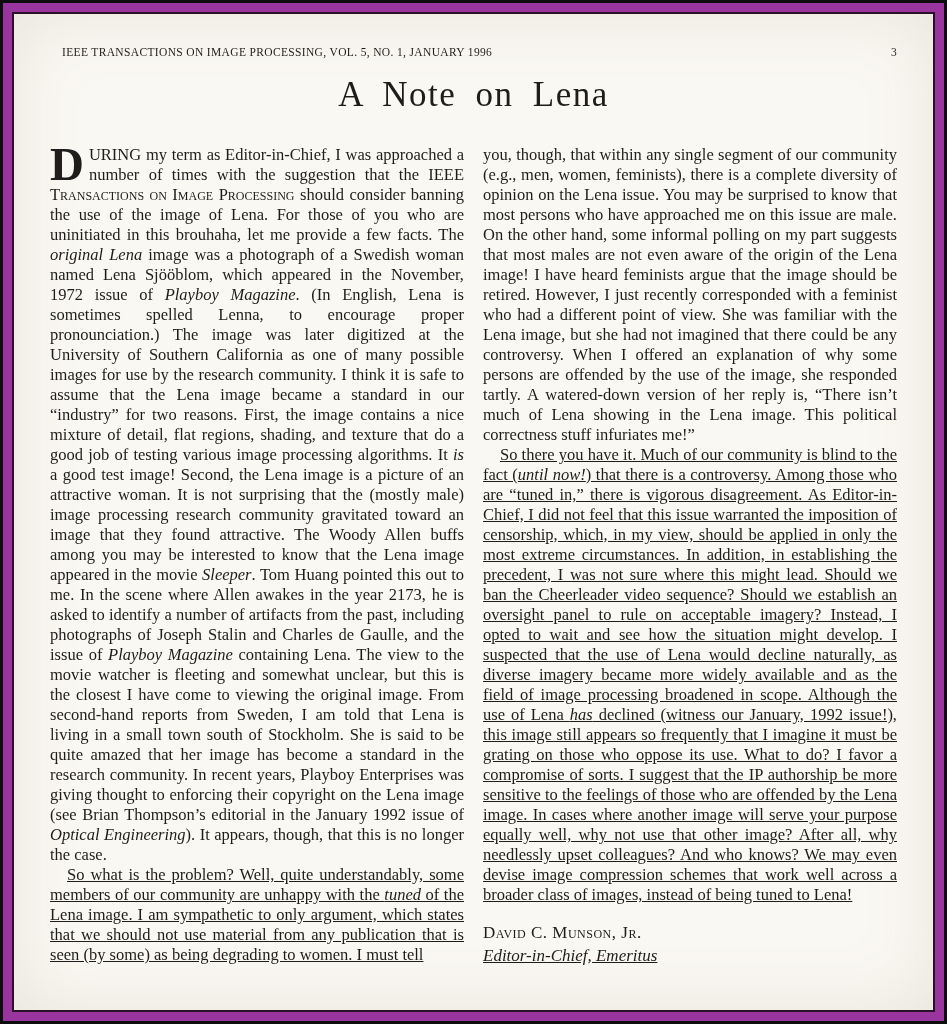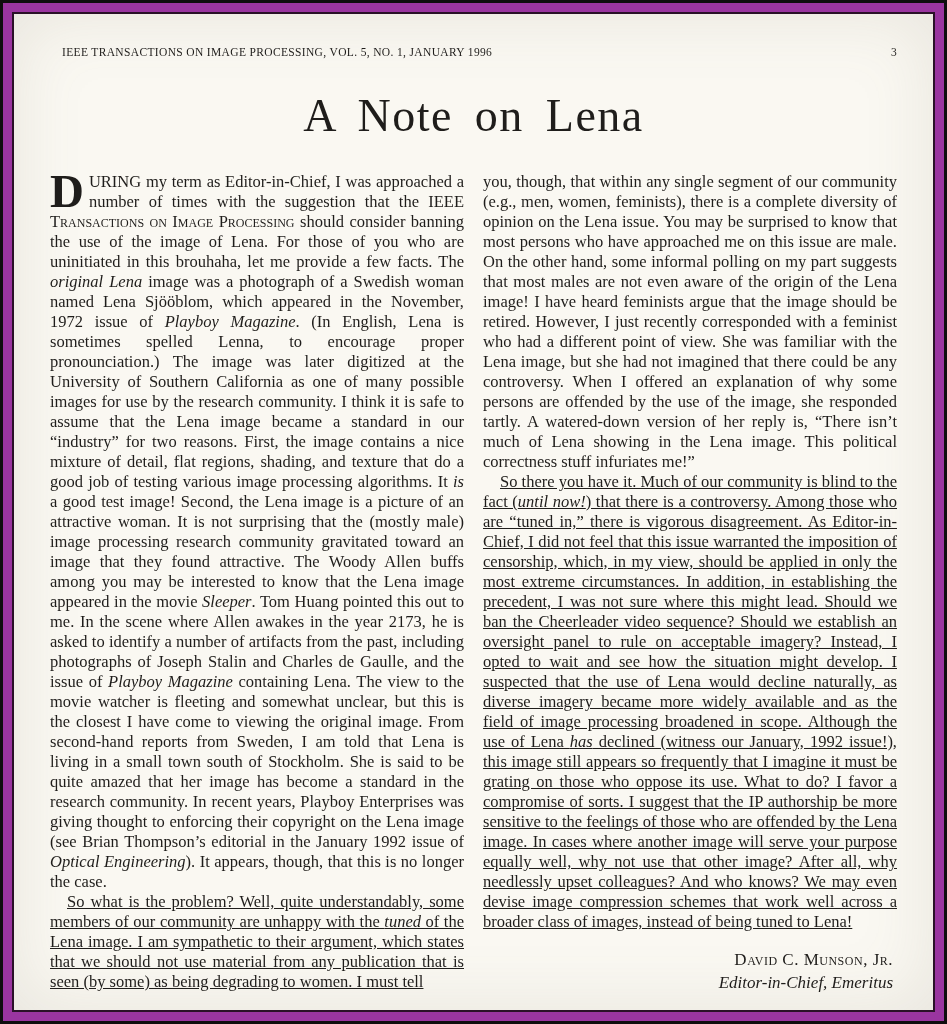--- a/index.html
+++ b/index.html
@@ -28,23 +28,23 @@
   .running-head {
     margin-top: 32px;
     display: flex;
     justify-content: space-between;
     align-items: baseline;
     font-size: 11.5px;
     letter-spacing: 0.35px;
     padding-left: 12px;
   }
   .article-title {
-    margin-top: 31px;
+    margin-top: 17px;
     text-align: center;
-    font-size: 46px;
+    font-size: 35px;
     font-weight: normal;
     letter-spacing: 1.5px;
     word-spacing: 9px;
   }
   .columns {
     display: flex;
     gap: 19px;
     margin-top: 30px;
     height: 834px;
     overflow: hidden;
@@ -61,53 +61,54 @@
     float: left;
     font-size: 47px;
     line-height: 37px;
     font-weight: bold;
     padding: 1px 5px 0 0;
   }
   .italic { font-style: italic; }
   .smallcaps { font-variant: small-caps; }
   .signature {
     margin-top: 18px;
-    text-align: right;
+    text-align: left;
     padding-right: 4px;
   }
   .sig-name {
     font-variant: small-caps;
     font-size: 17px;
     letter-spacing: 0.5px;
   }
   .sig-role {
     font-style: italic;
     font-size: 17px;
     margin-top: 3px;
+    text-decoration: underline;
   }
 </style>
 </head>
 <body>
 
 <div class="frame-purple"></div>
 <div class="frame-inner"></div>
 
 <div class="paper">
 
   <div class="running-head">
     <span>IEEE TRANSACTIONS ON IMAGE PROCESSING, VOL. 5, NO. 1, JANUARY 1996</span>
     <span>3</span>
   </div>
 
   <h1 class="article-title">A Note on Lena</h1>
 
   <div class="columns">
     <div class="col">
         <p class="para"><span class="dropcap">D</span><span>URING my term as Editor-in-Chief, I was approached a number of times with the suggestion that the IEEE </span><span class="smallcaps">Transactions on Image Processing</span><span> should consider banning the use of the image of Lena. For those of you who are uninitiated in this brouhaha, let me provide a few facts. The </span><span class="italic">original Lena</span><span> image was a photograph of a Swedish woman named Lena Sjööblom, which appeared in the November, 1972 issue of </span><span class="italic">Playboy Magazine</span><span>. (In English, Lena is sometimes spelled Lenna, to encourage proper pronounciation.) The image was later digitized at the University of Southern California as one of many possible images for use by the research community. I think it is safe to assume that the Lena image became a standard in our “industry” for two reasons. First, the image contains a nice mixture of detail, flat regions, shading, and texture that do a good job of testing various image processing algorithms. It </span><span class="italic">is</span><span> a good test image! Second, the Lena image is a picture of an attractive woman. It is not surprising that the (mostly male) image processing research community gravitated toward an image that they found attractive. The Woody Allen buffs among you may be interested to know that the Lena image appeared in the movie </span><span class="italic">Sleeper</span><span>. Tom Huang pointed this out to me. In the scene where Allen awakes in the year 2173, he is asked to identify a number of artifacts from the past, including photographs of Joseph Stalin and Charles de Gaulle, and the issue of </span><span class="italic">Playboy Magazine</span><span> containing Lena. The view to the movie watcher is fleeting and somewhat unclear, but this is the closest I have come to viewing the original image. From second-hand reports from Sweden, I am told that Lena is living in a small town south of Stockholm. She is said to be quite amazed that her image has become a standard in the research community. In recent years, Playboy Enterprises was giving thought to enforcing their copyright on the Lena image (see Brian Thompson’s editorial in the January 1992 issue of </span><span class="italic">Optical Engineering</span><span>). It appears, though, that this is no longer the case.</span></p>
-        <p class="para indent"><span>So what is the problem? Well, quite understandably, some members of our community are unhappy with the </span><span class="italic">tuned</span><span> of the Lena image. I am sympathetic to their argument, which states that we should not use material from any publication that is seen (by some) as being degrading to women. I must tell</span></p>
+        <p class="para indent"><span>So what is the problem? Well, quite understandably, some members of our community are unhappy with the </span><span class="italic">tuned</span><span> of the Lena image. I am sympathetic to only argument, which states that we should not use material from any publication that is seen (by some) as being degrading to women. I must tell</span></p>
       </div>
 
     <div class="col">
     <p class="para"><span>you, though, that within any single segment of our community (e.g., men, women, feminists), there is a complete diversity of opinion on the Lena issue. You may be surprised to know that most persons who have approached me on this issue are male. On the other hand, some informal polling on my part suggests that most males are not even aware of the origin of the Lena image! I have heard feminists argue that the image should be retired. However, I just recently corresponded with a feminist who had a different point of view. She was familiar with the Lena image, but she had not imagined that there could be any controversy. When I offered an explanation of why some persons are offended by the use of the image, she responded tartly. A watered-down version of her reply is, “There isn’t much of Lena showing in the Lena image. This political correctness stuff infuriates me!”</span></p>
         <p class="para indent"><span>So there you have it. Much of our community is blind to the fact (</span><span class="italic">until now!</span><span>) that there is a controversy. Among those who are “tuned in,” there is vigorous disagreement. As Editor-in-Chief, I did not feel that this issue warranted the imposition of censorship, which, in my view, should be applied in only the most extreme circumstances. In addition, in establishing the precedent, I was not sure where this might lead. Should we ban the Cheerleader video sequence? Should we establish an oversight panel to rule on acceptable imagery? Instead, I opted to wait and see how the situation might develop. I suspected that the use of Lena would decline naturally, as diverse imagery became more widely available and as the field of image processing broadened in scope. Although the use of Lena </span><span class="italic">has</span><span> declined (witness our January, 1992 issue!), this image still appears so frequently that I imagine it must be grating on those who oppose its use. What to do? I favor a compromise of sorts. I suggest that the IP authorship be more sensitive to the feelings of those who are offended by the Lena image. In cases where another image will serve your purpose equally well, why not use that other image? After all, why needlessly upset colleagues? And who knows? We may even devise image compression schemes that work well across a broader class of images, instead of being tuned to Lena!</span></p>
         <div class="signature">
           <div class="sig-name">David C. Munson, Jr.</div>
           <div class="sig-role">Editor-in-Chief, Emeritus</div>
         </div>
       </div>

